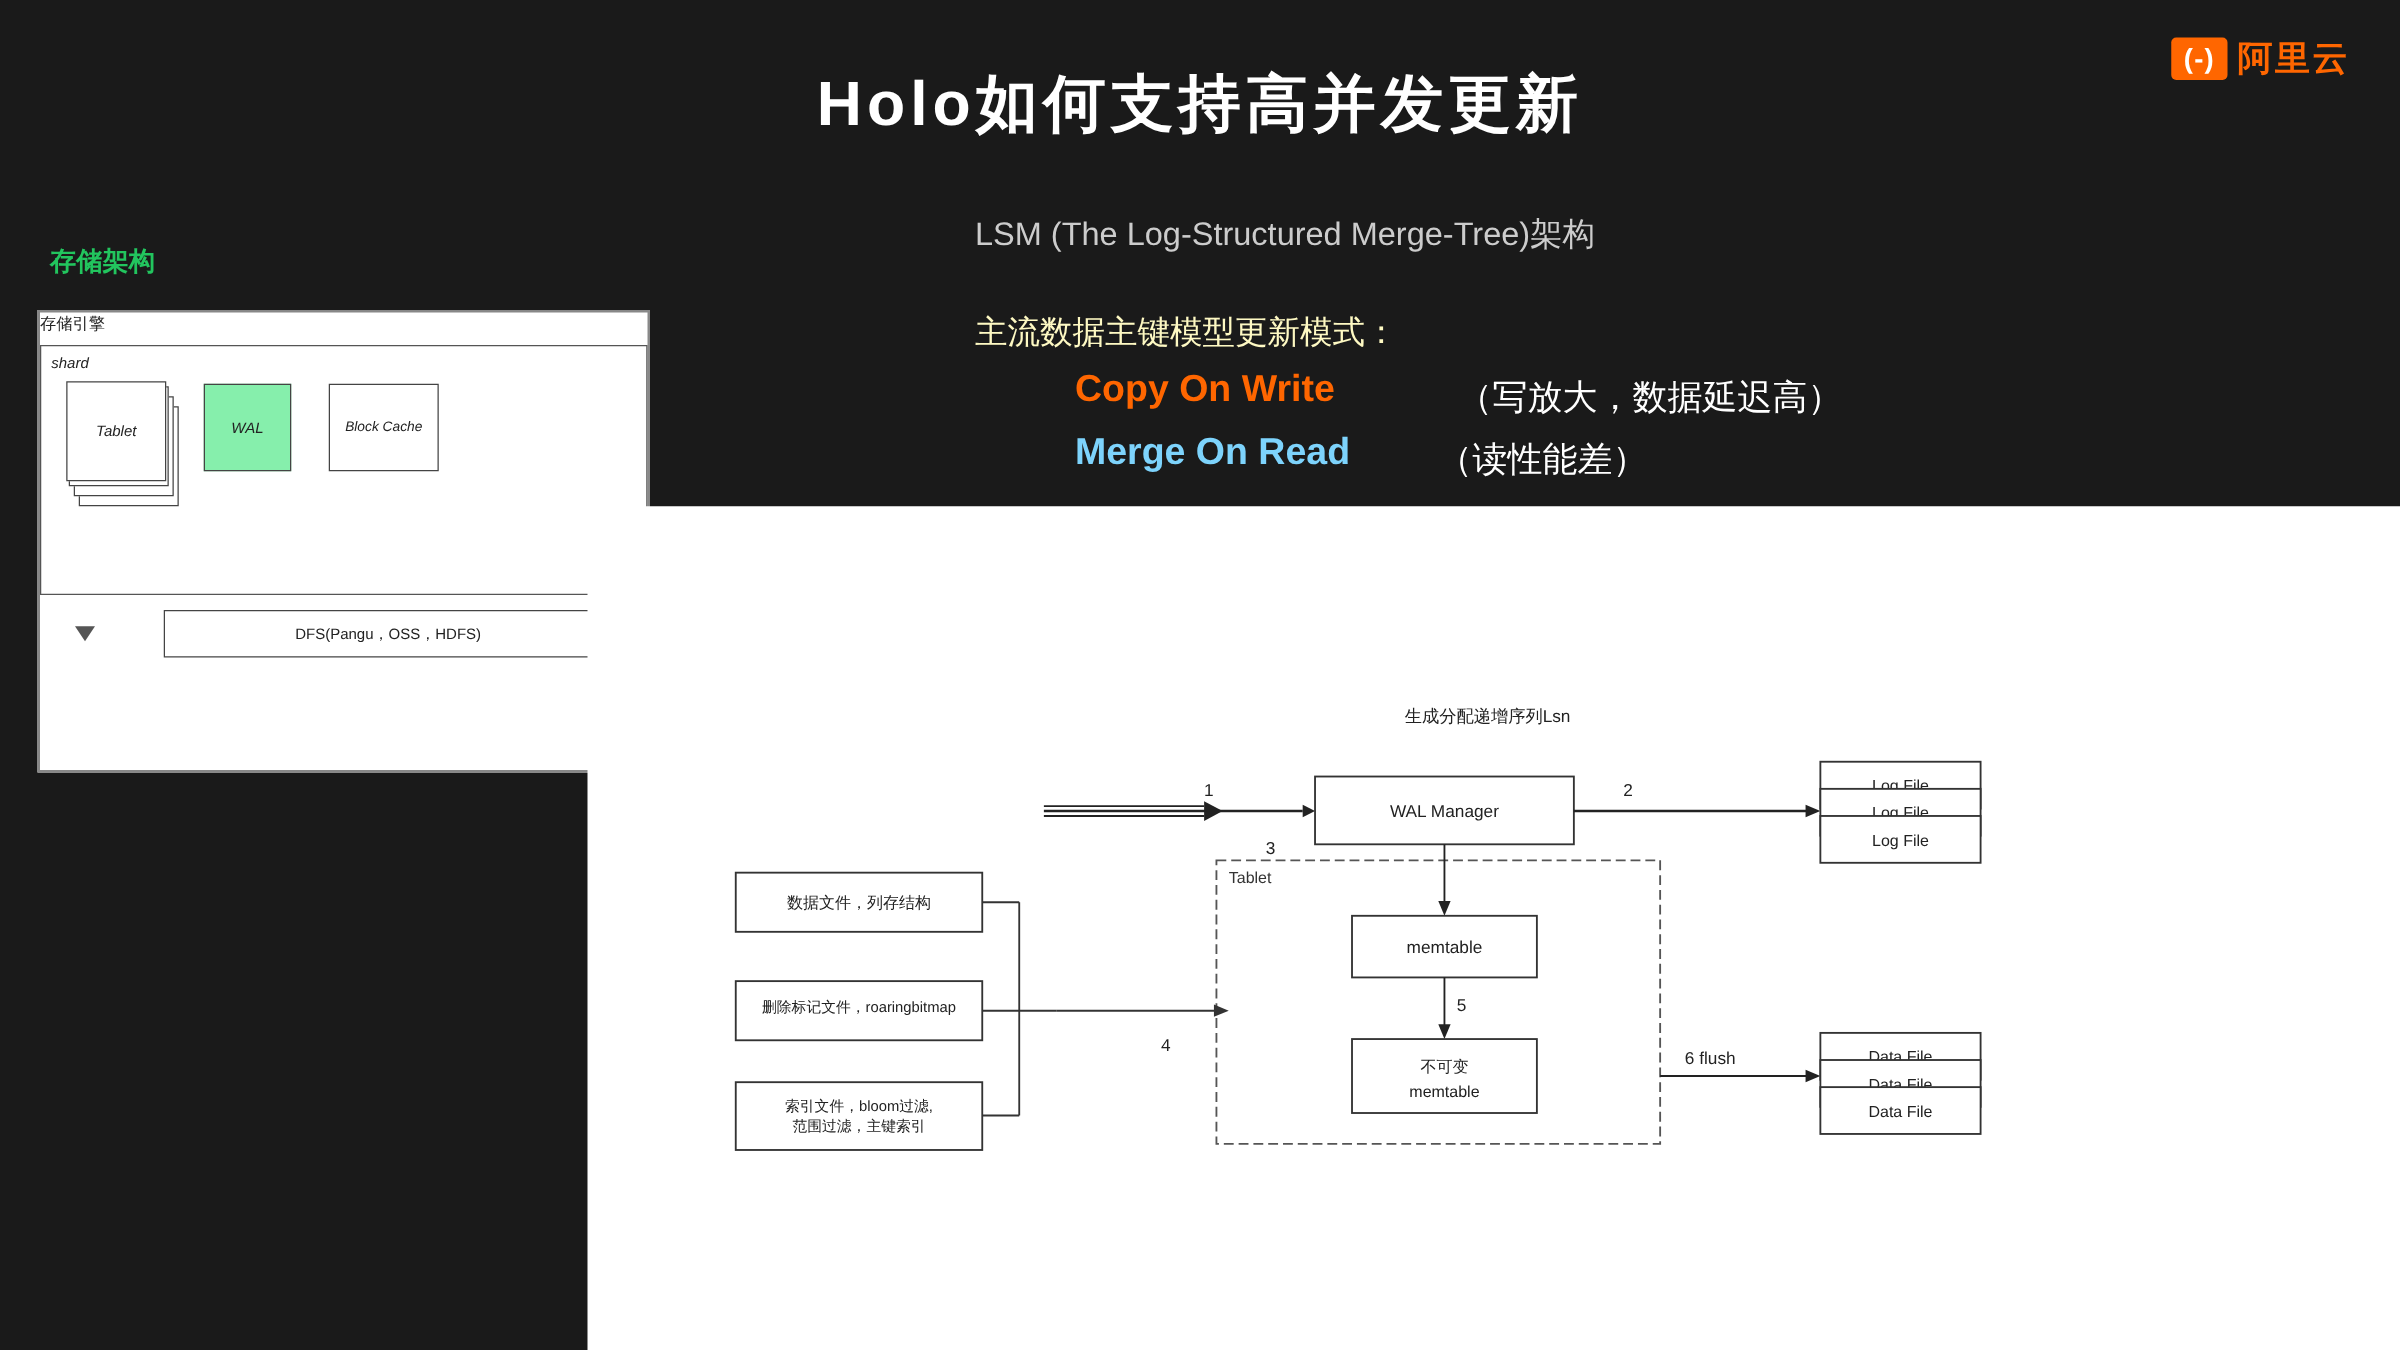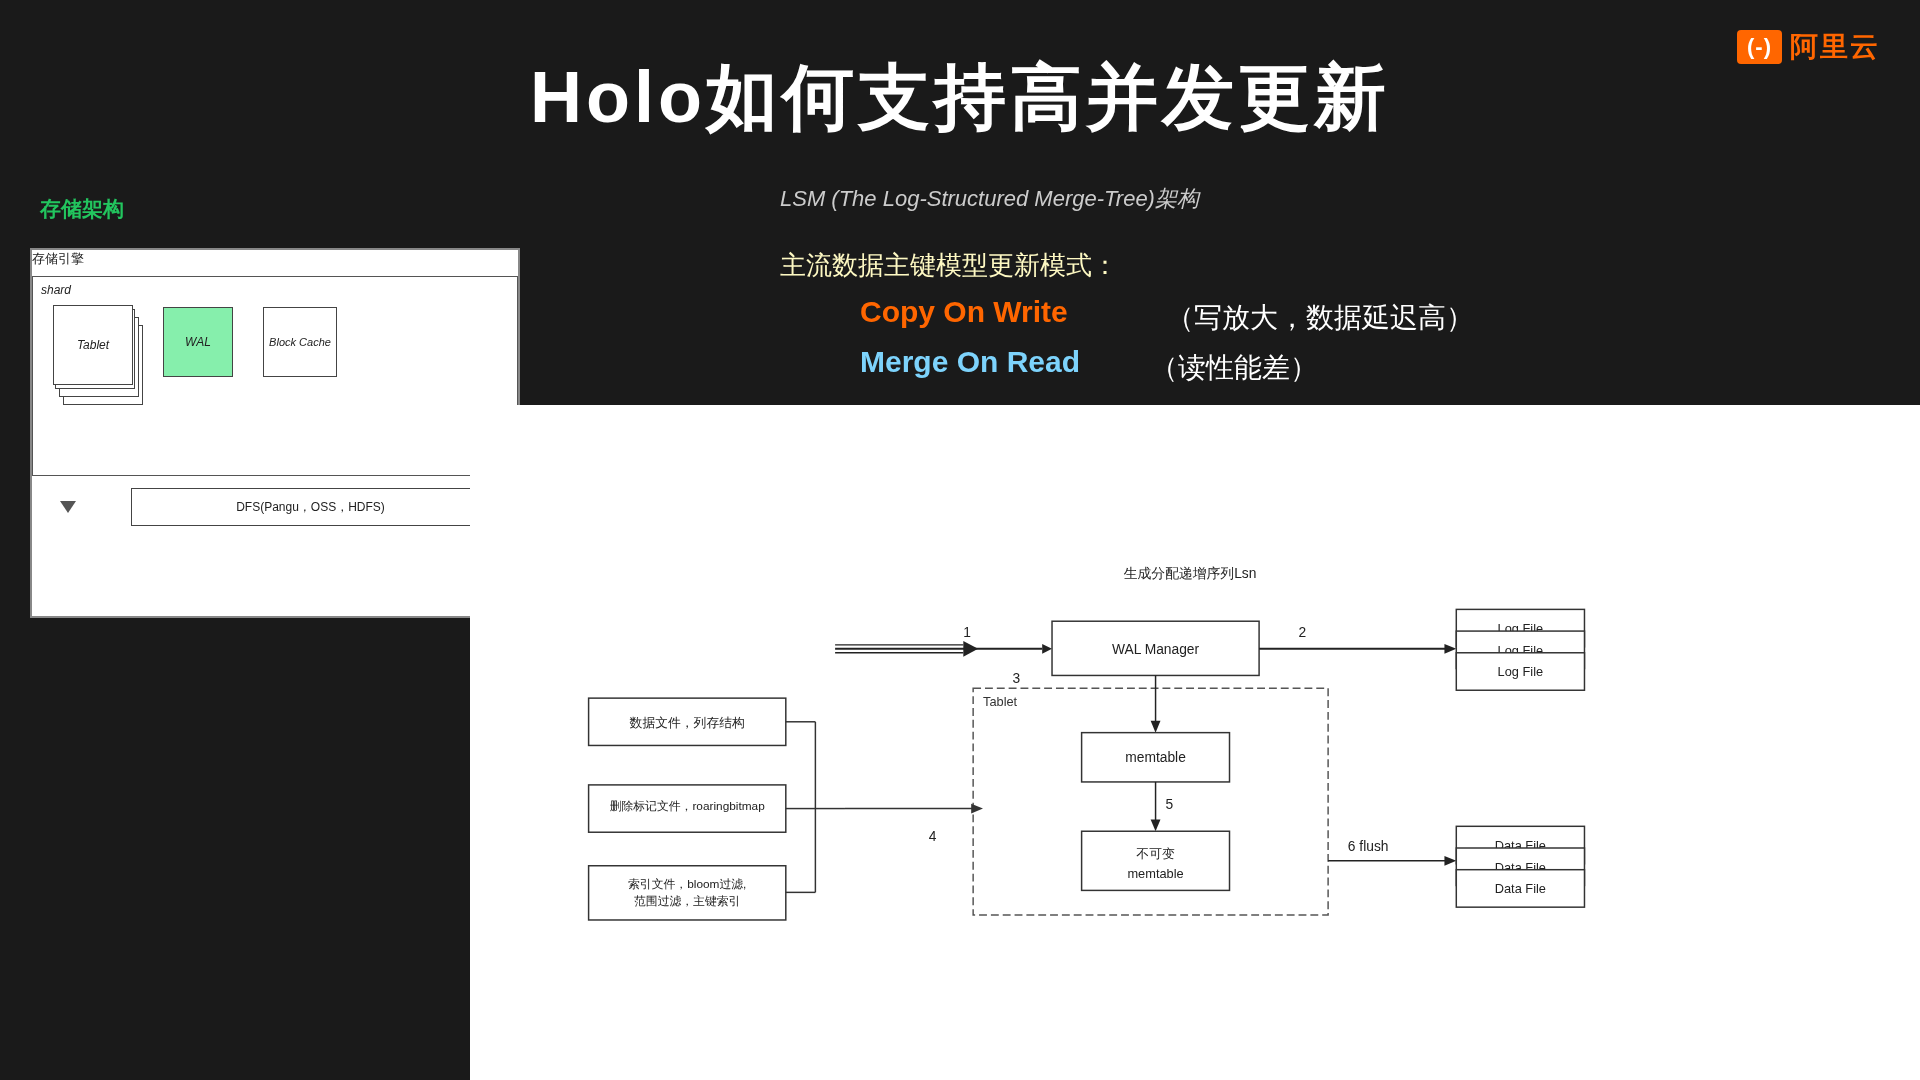--- a/index.html
+++ b/index.html
@@ -37,21 +37,21 @@
       font-weight: bold;
       letter-spacing: 2px;
     }
 
     
     .main-title {
       position: absolute;
       top: 50px;
       left: 0; right: 0;
       text-align: center;
-      font-size: 72px;
+      font-size: 50px;
       font-weight: bold;
       color: #fff;
       letter-spacing: 4px;
     }
 
     
     .section-label-left {
       position: absolute;
       top: 195px;
       left: 40px;
@@ -130,21 +130,21 @@
     }
     .blockcache-box {
       border: 1.5px solid #444;
       background: #fff;
       color: #222;
       font-size: 11px;
       display: flex;
       align-items: center;
       justify-content: center;
       position: absolute;
-      width: 74px;
+      width: 88px;
       height: 70px;
       top: 30px;
       left: 230px;
     }
     .dfs-box {
       border: 1.5px solid #444;
       background: #fff;
       color: #222;
       font-size: 12px;
       display: flex;
@@ -158,25 +158,24 @@
       width: 0; height: 0;
       border-left: 8px solid transparent;
       border-right: 8px solid transparent;
       border-top: 12px solid #555;
       margin: 4px auto;
     }
 
     
     .lsm-title {
       position: absolute;
-      top: 184px;
+      top: 170px;
       left: 780px;
-      font-size: 22px;
+      font-size: 26px;
       color: #ccc;
-      font-style: italic;
     }
     .update-modes-title {
       position: absolute;
       top: 248px;
       left: 780px;
       font-size: 26px;
       color: #fef9c3;
       text-align: right;
     }
     .cow-text {

